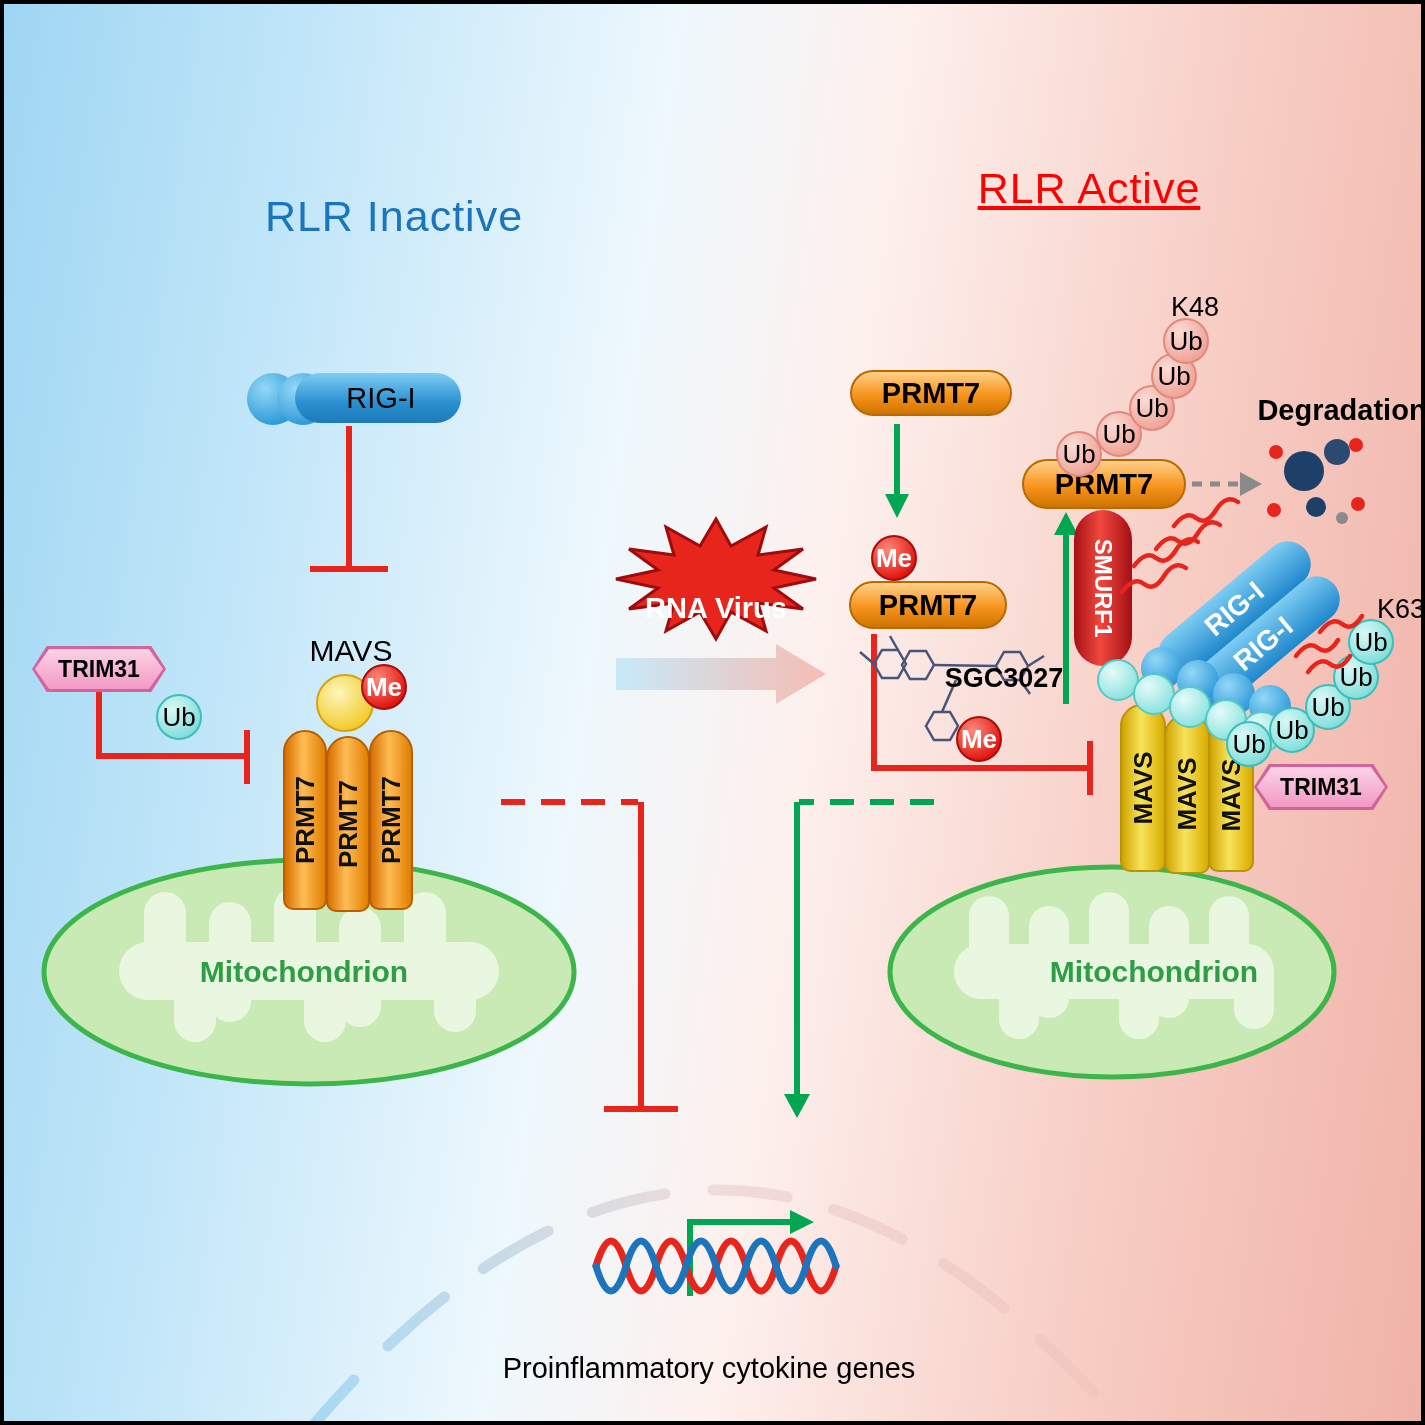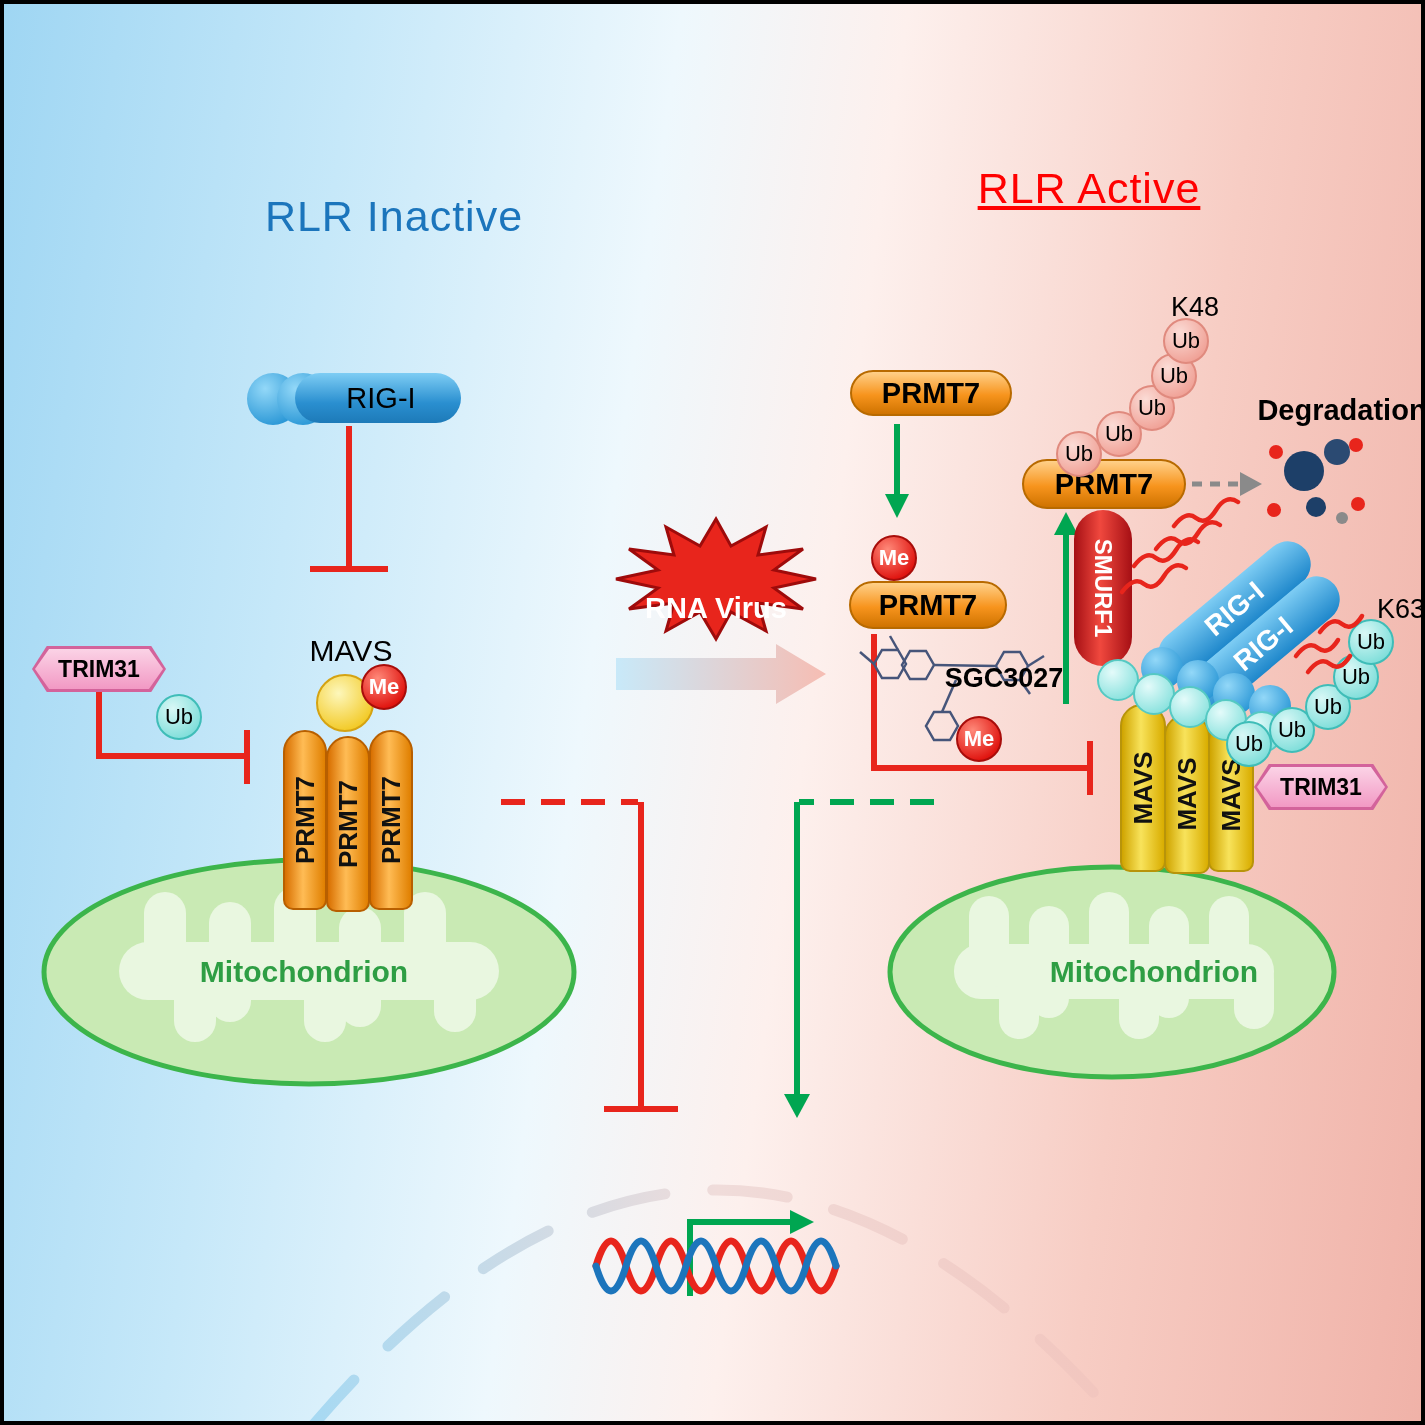--- a/index.html
+++ b/index.html
@@ -5,21 +5,21 @@
   html,body{margin:0;padding:0;background:#fff;}
   .stage{
     position:relative;width:1425px;height:1425px;box-sizing:border-box;
     border:4px solid #000;overflow:hidden;
     background:linear-gradient(98deg,#9fd6f3 0%,#c6e8f9 22%,#eef8fd 42%,#fdf0ed 56%,#f7cdc4 78%,#f0b2a8 100%);
     font-family:"Liberation Sans",sans-serif;color:#000;
   }
   .abs{position:absolute;}
   .lbl{position:absolute;display:flex;align-items:center;justify-content:center;text-align:center;white-space:nowrap;}
   .title{font-size:43px;letter-spacing:1px;}
-  .circ{position:absolute;border-radius:50%;display:flex;align-items:center;justify-content:center;box-sizing:border-box;font-size:22px;}
+  .circ{position:absolute;border-radius:50%;display:flex;align-items:center;justify-content:center;box-sizing:border-box;font-size:26px;}
   .me{background:radial-gradient(circle at 35% 30%,#ff8a7a,#e01510 75%);border:2px solid #a80d0a;color:#fff;font-weight:700;}
   .ub-cyan{background:radial-gradient(circle at 35% 30%,#d9f8f6,#7fdeda 78%);border:2px solid #3fbdb8;}
   .ub-salmon{background:radial-gradient(circle at 35% 30%,#fbdcd6,#f0a196 78%);border:2px solid #e08a7e;}
   .blue-bump{background:radial-gradient(circle at 35% 30%,#93d8f8,#2a97d6 78%);}
   .card-sphere{background:radial-gradient(circle at 35% 30%,#e4fbfa,#8ae2de 78%);border:2px solid #55c9c3;}
   .mavs-head{background:radial-gradient(circle at 38% 32%,#fdf7bb,#f2c71d 82%);border:2px solid #d5a312;}
   .cyl-v{position:absolute;border-radius:22px 22px 10px 10px;box-sizing:border-box;
     background:linear-gradient(90deg,#d86f00,#ffbc55 45%,#e07f00);border:2px solid #b85f00;}
   .cyl-v.gold{background:linear-gradient(90deg,#cfa400,#f8e35b 45%,#d9ad00);border-color:#b8940a;}
   .rlab{position:absolute;left:50%;top:50%;transform:translate(-50%,-50%) rotate(-90deg);
@@ -243,20 +243,21 @@
   <div class="circ ub-cyan" style="left:1329px;top:650px;width:46px;height:46px;">Ub</div>
   <div class="circ ub-cyan" style="left:1344px;top:615px;width:46px;height:46px;">Ub</div>
   <div class="lbl" style="left:1362px;top:590px;width:70px;height:30px;font-size:27px;">K63</div>
 
   <div class="hexo" style="left:1250px;top:760px;width:134px;height:46px;">
     <div class="hexi">TRIM31</div>
   </div>
 
   <div class="lbl mito-lbl" style="left:1020px;top:950px;width:260px;height:36px;">Mitochondrion</div>
 
+  <div class="lbl" style="left:425px;top:1348px;width:560px;height:32px;font-size:29px;">Proinflammatory cytokine genes</div>
 
   <svg width="1425" height="1425" viewBox="0 0 1425 1425">
     <g stroke="#e8251c" stroke-width="4.5" fill="none" stroke-linecap="round">
       <path d="M1130,562 q12,-16 22,-8 q10,8 20,-8 q10,-16 22,-8"></path>
       <path d="M1152,545 q12,-16 22,-8 q10,8 20,-8 q10,-16 22,-8"></path>
       <path d="M1118,588 q12,-16 22,-8 q10,8 20,-8 q10,-16 22,-8"></path>
       <path d="M1170,522 q12,-16 22,-8 q10,8 20,-8 q10,-16 22,-8"></path>
       <path d="M1292,652 q12,-16 22,-8 q10,8 20,-8"></path>
       <path d="M1304,668 q12,-16 22,-8 q10,8 20,-8"></path>
       <path d="M1316,628 q12,-16 22,-8 q10,8 20,-8"></path>

